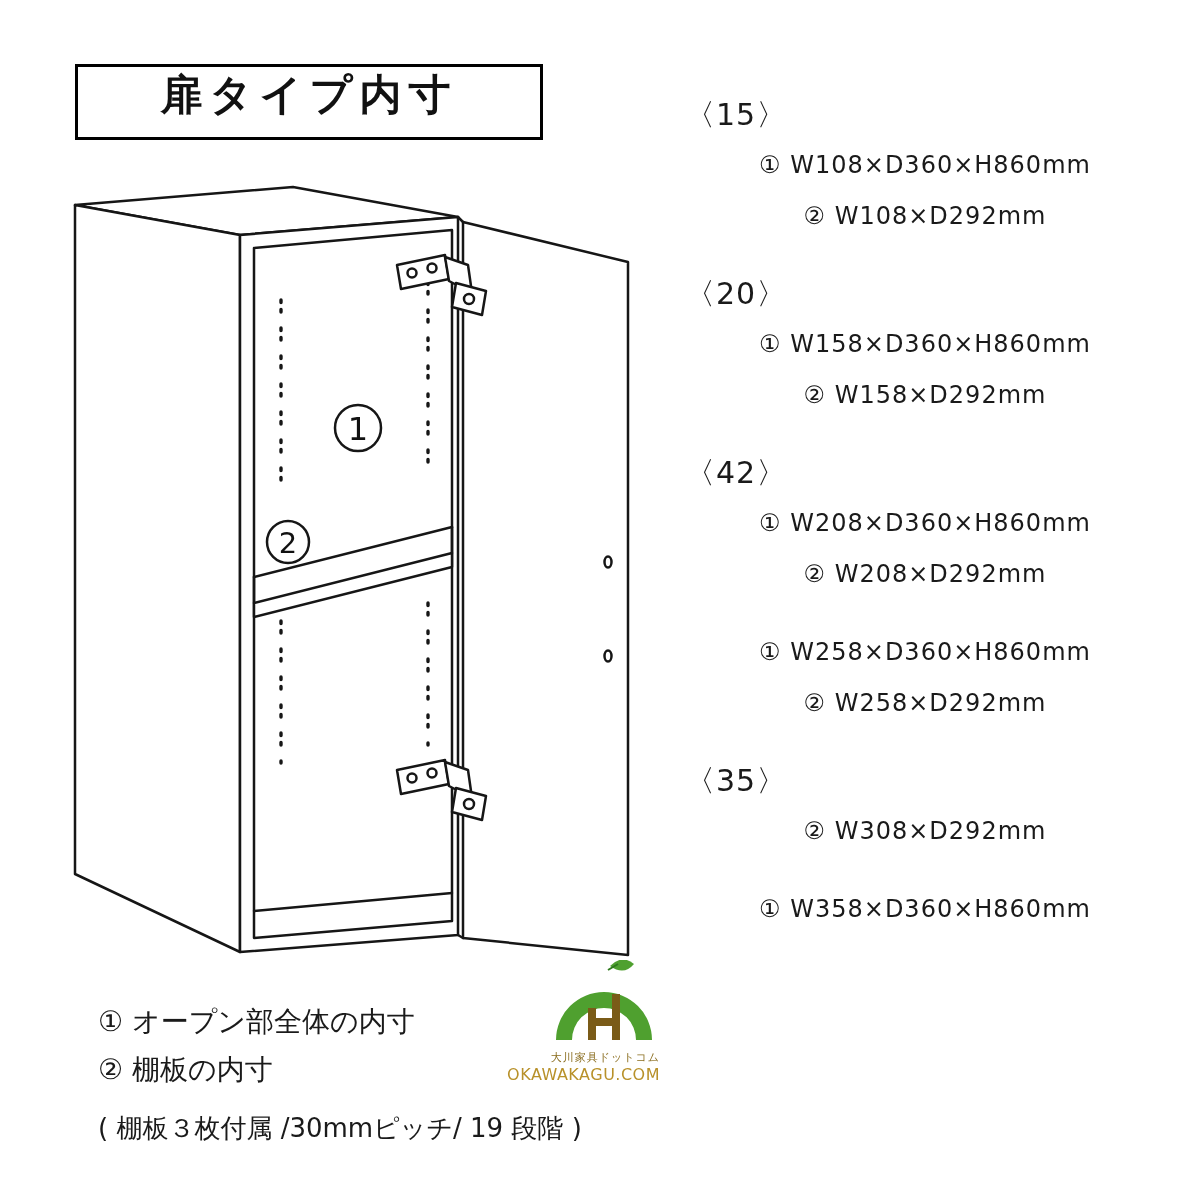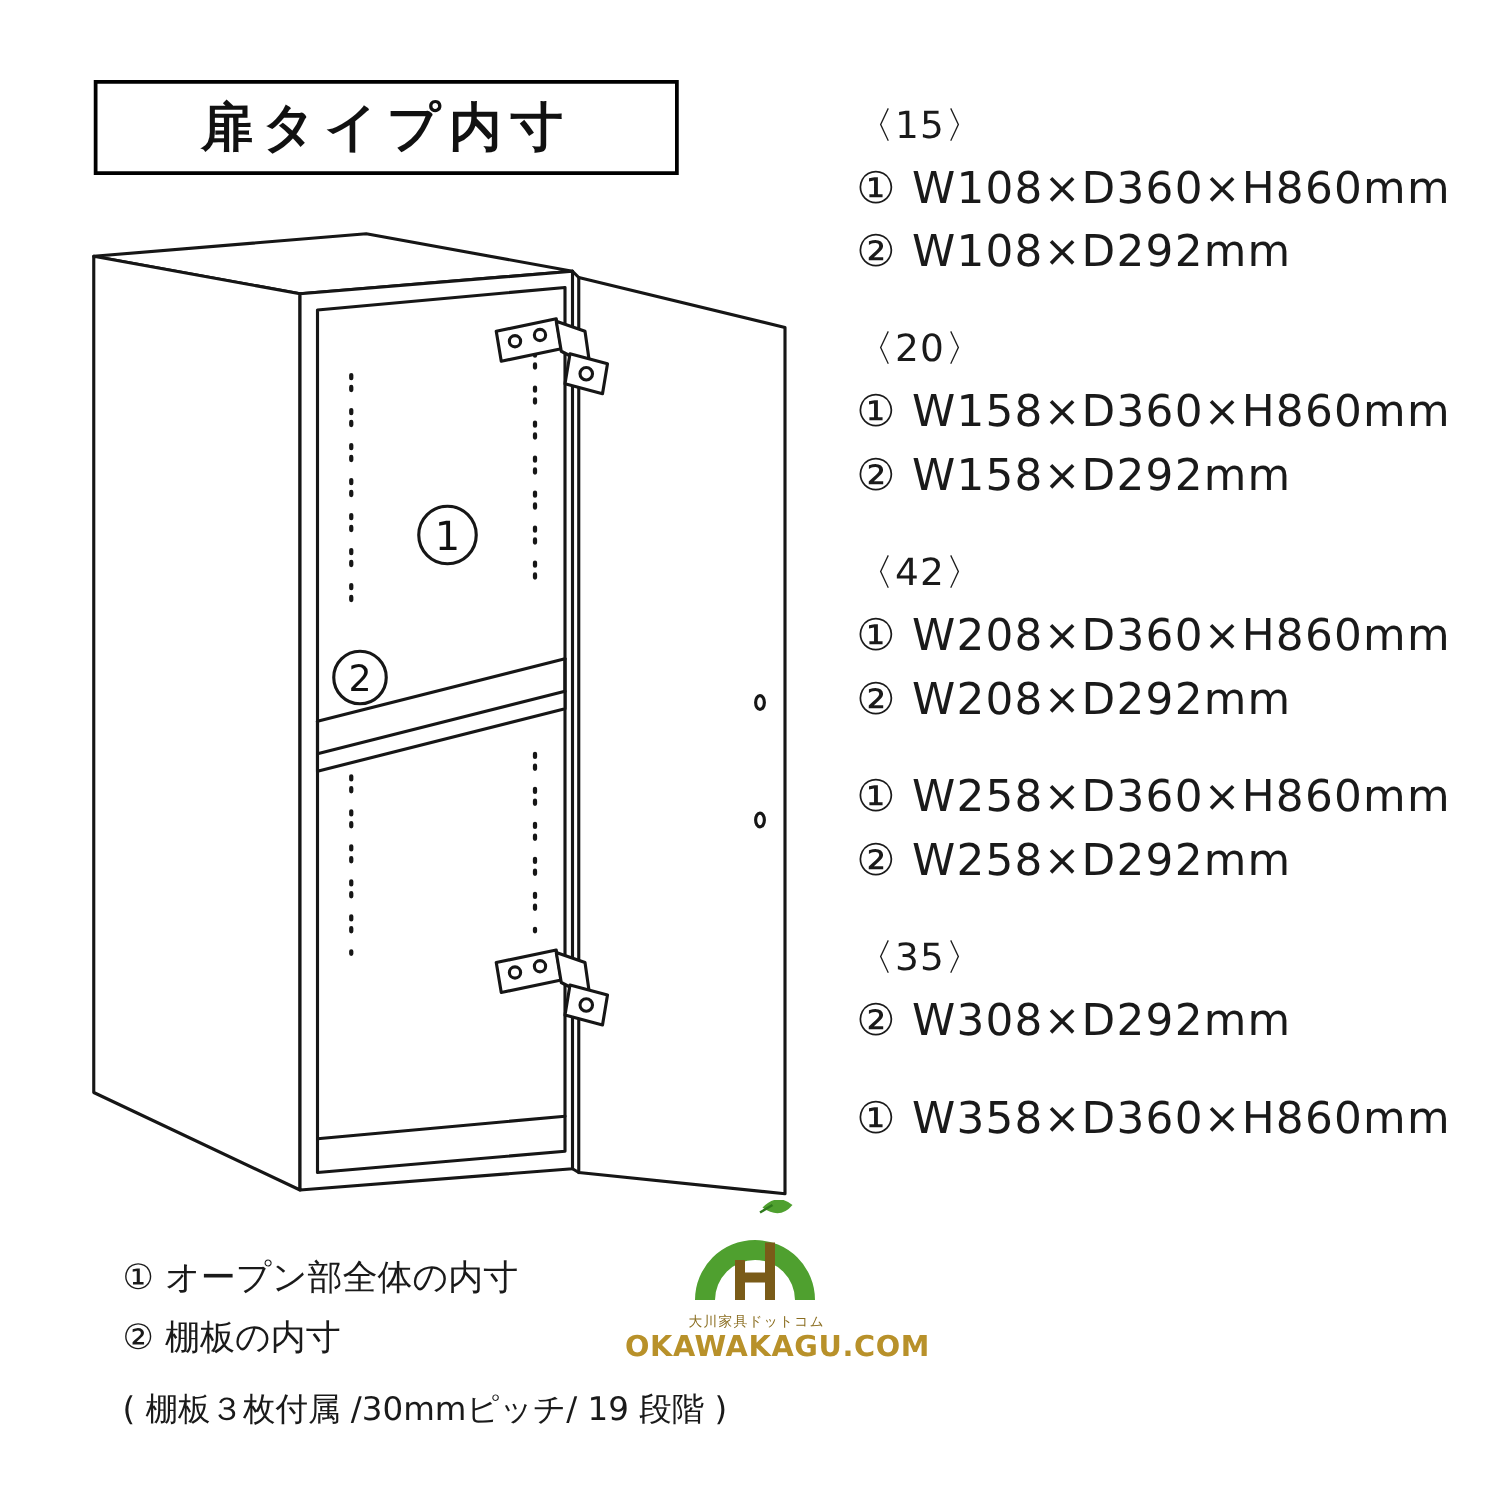--- a/index.html
+++ b/index.html
@@ -3,40 +3,40 @@
 <meta charset="utf-8">
 <style>
   html,body{margin:0;padding:0;}
   body{
     width:1200px;height:1200px;background:#ffffff;position:relative;
     font-family:"DejaVu Sans","Liberation Sans",sans-serif;color:#1a1a1a;
     overflow:hidden;
   }
   .title-box{
     position:absolute;left:75px;top:64px;width:462px;height:70px;
-    border:3px solid #000;display:flex;align-items:center;justify-content:center;
+    border:3px solid #000;display:flex;justify-content:center;
     font-size:42px;font-weight:bold;letter-spacing:7px;color:#111;
   }
   .cabinet-svg{position:absolute;left:60px;top:185px;}
   .cabinet-svg path,.cabinet-svg line,.cabinet-svg circle,.cabinet-svg ellipse{
     stroke:#161616;stroke-width:2.5;fill:none;stroke-linejoin:round;stroke-linecap:round;
   }
   .cabinet-svg .face{fill:#ffffff;}
   .cabinet-svg .holes{stroke-width:3.4;stroke-dasharray:2.5 7 2.5 16;}
   .cabinet-svg text{font-family:"DejaVu Sans","Liberation Sans",sans-serif;fill:#111;stroke:none;}
-  .sizes{position:absolute;left:685px;top:76px;width:480px;}
+  .sizes{position:absolute;left:685px;top:90px;width:480px;}
   .size-group{margin-bottom:27px;}
   .size-name{font-size:30px;line-height:50px;letter-spacing:1px;}
-  .size-line{font-size:35px;line-height:51px;letter-spacing:1px;}
+  .size-line{font-size:24px;line-height:51px;letter-spacing:1px;text-align:center;}
   .legend{position:absolute;left:98px;top:998px;width:560px;}
   .legend-line{font-size:28px;line-height:48px;}
   .legend-note{font-size:26px;line-height:44px;margin-top:12px;}
   .logo{position:absolute;left:500px;top:960px;width:160px;text-align:right;}
   .logo-jp{font-size:11px;letter-spacing:1px;margin-top:2px;}
-  .logo-en{font-size:23px;font-weight:bold;letter-spacing:0.5px;}
+  .logo-en{font-size:16px;font-weight:normal;letter-spacing:0.5px;}
 </style>
 </head>
 <body>
 
 <div class="title-box">
   <span>扉タイプ内寸</span>
 </div>
 
 <svg class="cabinet-svg" width="600" height="800" viewBox="0 0 600 800">
 

